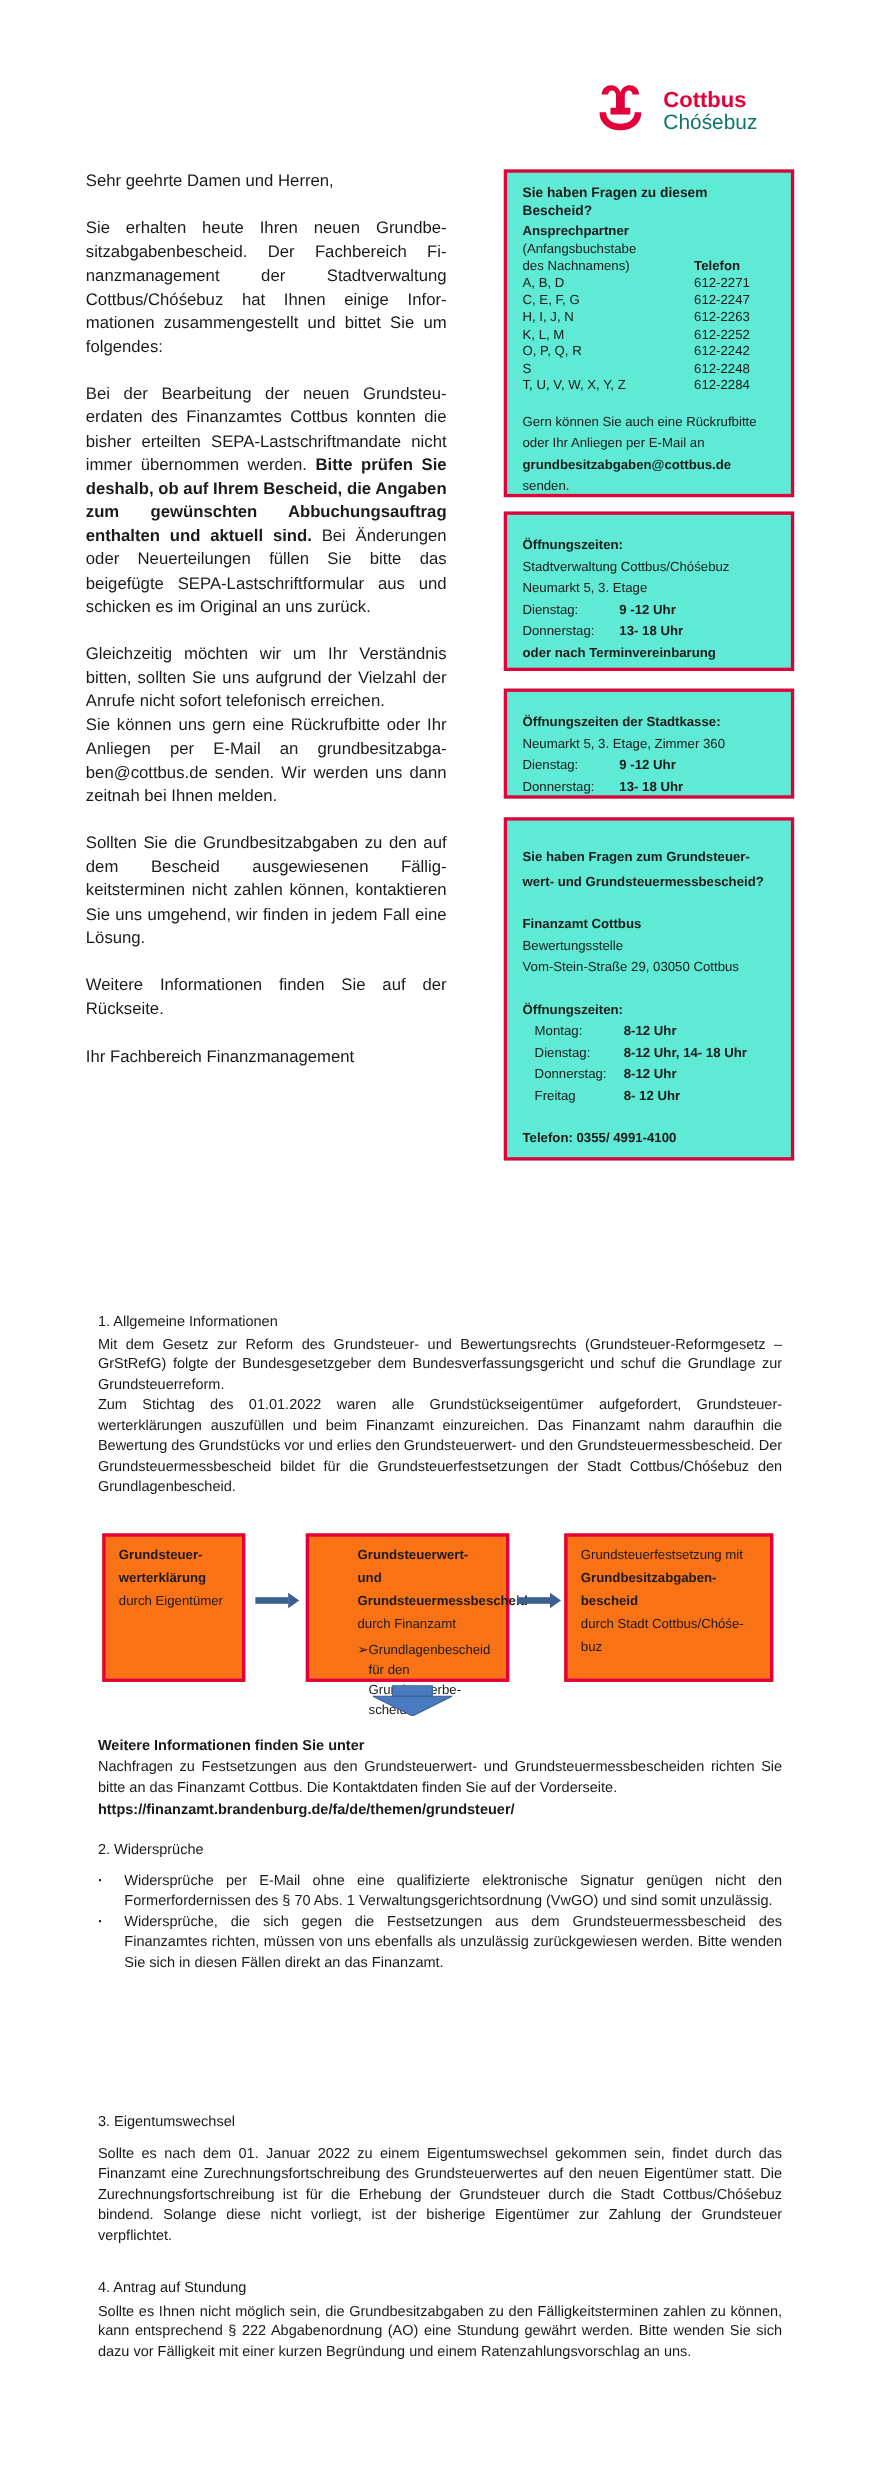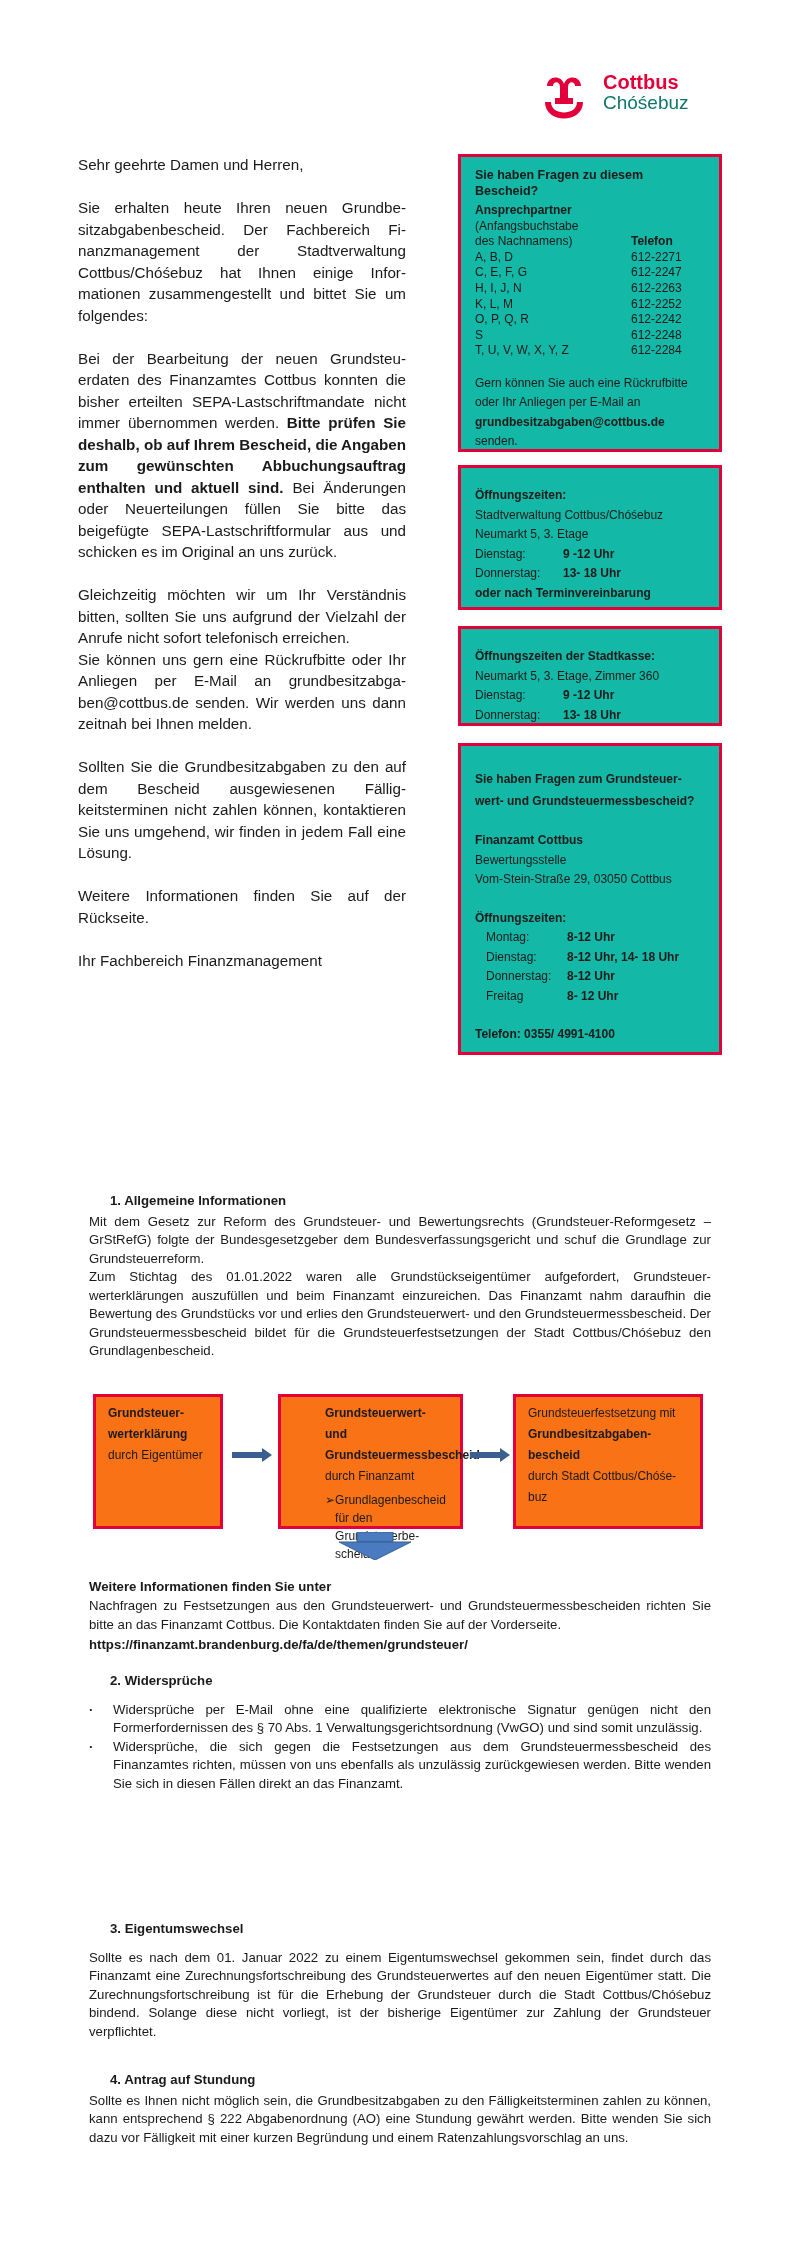--- a/index.html
+++ b/index.html
@@ -1,46 +1,46 @@
 <!DOCTYPE html>
 <html><head>
 <meta charset="utf-8">
 <style>
   * { box-sizing: border-box; margin: 0; padding: 0; }
   html, body { width: 794px; background: #ffffff; }
   body { font-family: "Liberation Sans", sans-serif; color: #1a1a1a; position: relative; height: 2251px; overflow: hidden; }
 
-  .logo { position: absolute; left: 541px; top: 72px; display: flex; align-items: flex-start; }
+  .logo { position: absolute; left: 541px; top: 72px; display: flex; align-items: center; }
   .logo svg { width: 46px; height: 58px; }
   .logo-text { margin-left: 16px; line-height: 1.05; }
   .logo-title { color: #e3003a; font-weight: bold; font-size: 20px; display: block; }
   .logo-sub { color: #0f766e; font-size: 19px; display: block; }
 
   .letter { position: absolute; left: 78px; top: 154px; width: 328px; font-size: 15.2px; line-height: 21.5px; text-align: justify; hyphens: manual; }
   .letter p { margin-bottom: 21.5px; }
   .letter p.tight { margin-bottom: 0; }
   .letter b { font-weight: bold; }
 
-  .box { position: absolute; border: 3px solid #e3003a; background: #14b8a6; font-size: 12px; line-height: 16px; padding: 12px 14px; }
+  .box { position: absolute; border: 3px solid #e3003a; background: #5eead4; font-size: 12px; line-height: 16px; padding: 12px 14px; }
   .box b, .box .b { font-weight: bold; }
   #box1 { left: 458px; top: 154px; width: 264px; height: 298px; padding-top: 10px; }
   #box2 { left: 458px; top: 465px; width: 264px; height: 145px; padding-top: 18px; line-height: 19.5px; }
   #box3 { left: 458px; top: 626px; width: 264px; height: 100px; padding-top: 18px; line-height: 19.5px; }
   #box4 { left: 458px; top: 743px; width: 264px; height: 312px; padding-top: 22px; line-height: 19.5px; }
   .b1-title { font-weight: bold; font-size: 12.5px; margin-bottom: 4px; }
   .contact-row { display: flex; line-height: 15.6px; }
   .contact-row .l { width: 156px; }
   .hours-row { display: flex; }
   .hours-row .l { width: 88px; font-weight: normal; }
   .hours-row .r { font-weight: bold; }
   #box4 .hours-row .l { width: 92px; padding-left: 11px; }
   .gap { height: 19px; }
 
   .section { position: absolute; left: 89px; width: 622px; font-size: 13.2px; line-height: 18.5px; text-align: justify; }
-  .section h3 { font-size: 13.2px; font-weight: bold; margin-bottom: 2px; margin-left: 21px; }
+  .section h3 { font-size: 13.2px; font-weight: normal; margin-bottom: 2px; }
   .bullets { list-style: none; }
   .bullets li { position: relative; padding-left: 24px; }
   .bullets li::before { content: "\00B7"; position: absolute; left: 0; font-weight: bold; }
 
   .flow-box { position: absolute; border: 3px solid #e3003a; font-size: 12px; line-height: 21px; padding: 6px 12px; background: #f97316; }
   #flow1 { left: 93px; top: 1394px; width: 130px; height: 135px; }
   #flow2 { left: 278px; top: 1394px; width: 185px; height: 135px; padding-left: 44px; }
   #flow3 { left: 513px; top: 1394px; width: 190px; height: 135px; }
   .flow-arrow { position: absolute; }
 </style>

